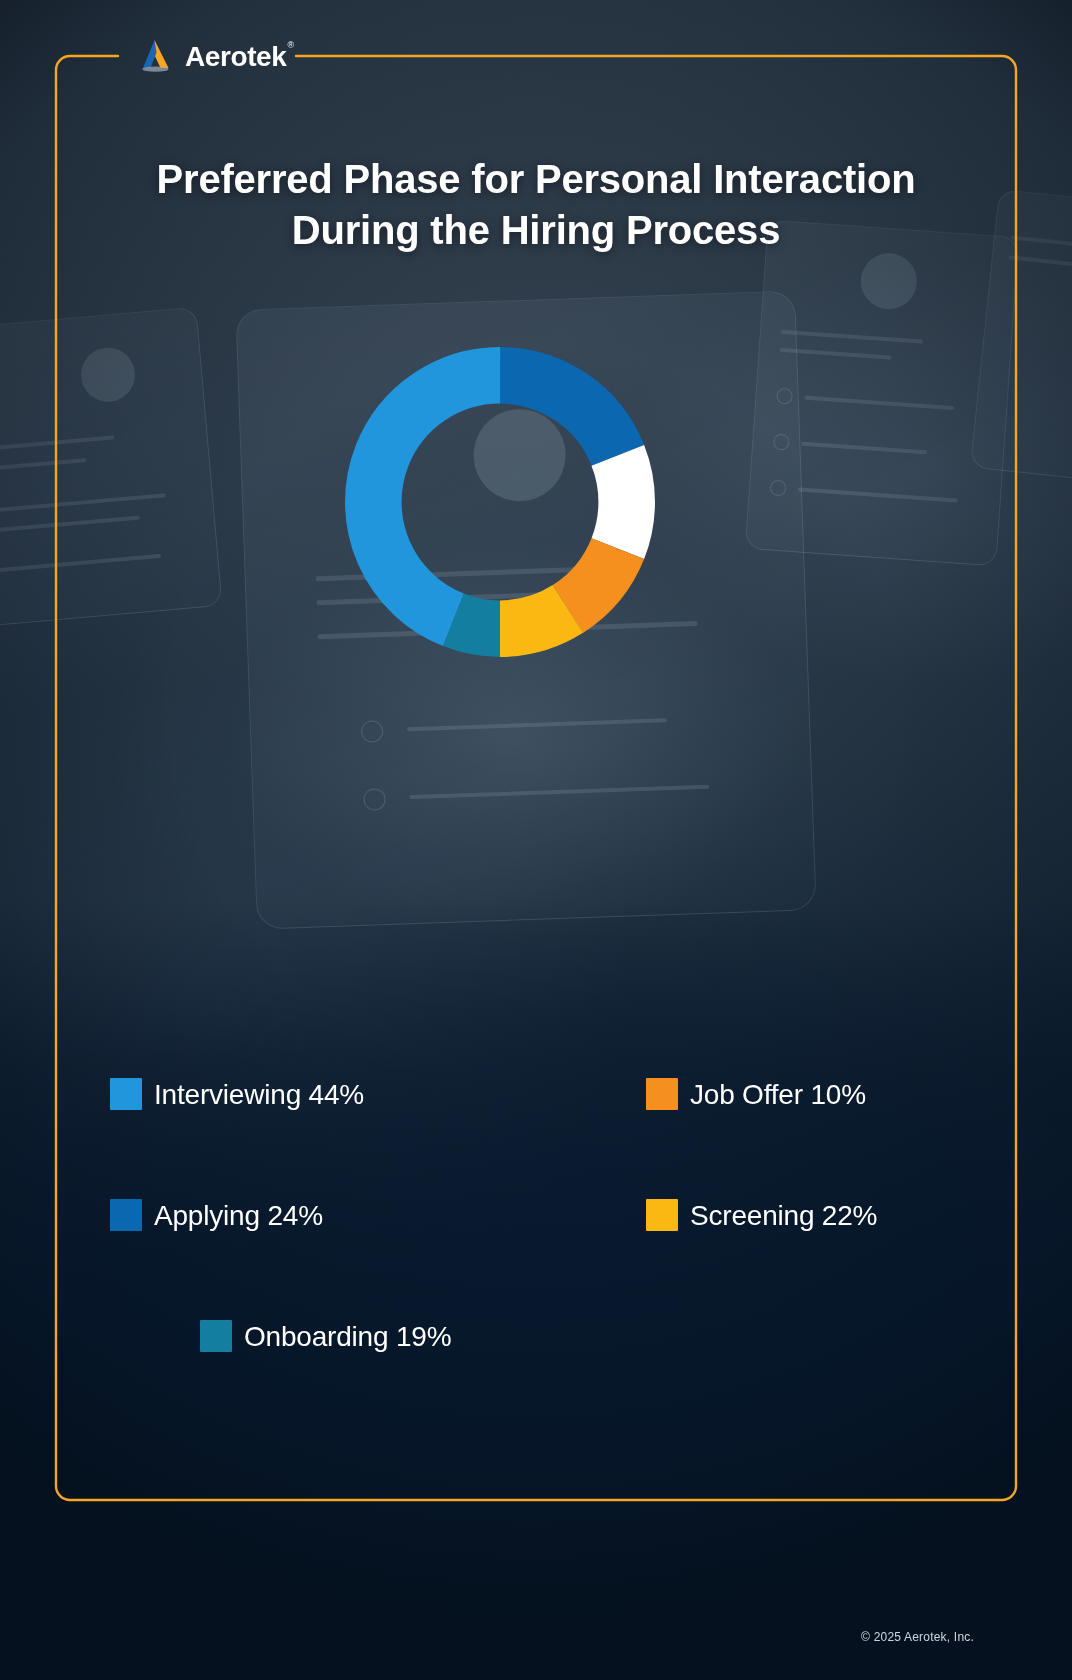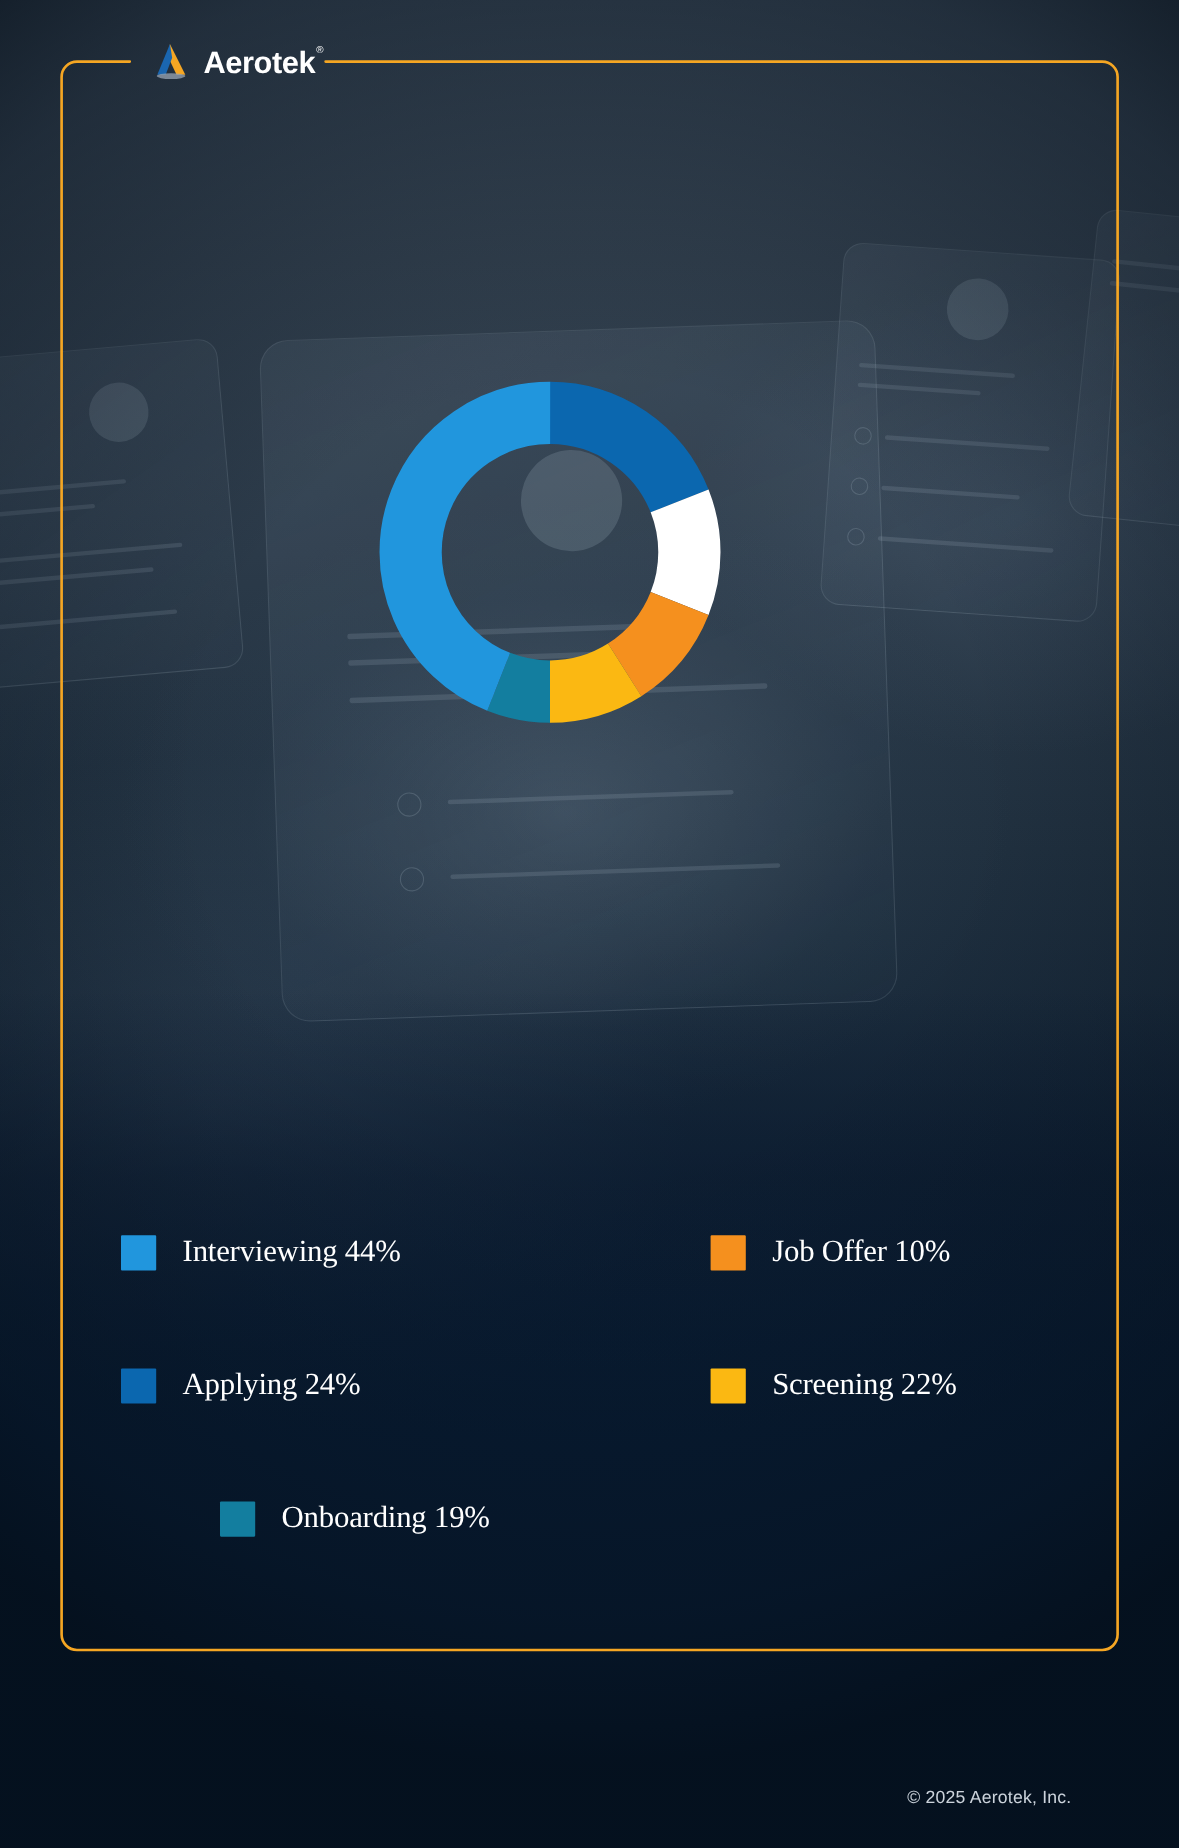--- a/index.html
+++ b/index.html
@@ -125,23 +125,21 @@
     position:absolute;
     left:110px; top:1078px;
     width:852px;
     display:grid;
     grid-template-columns:1fr 1fr;
     grid-auto-rows:121px;
     column-gap:40px;
   }
   .legend-item {
     display:flex;
-    align-items:center;
-    gap:24px;
-    font-family:Liberation Serif, serif;
+    gap:12px;
   }
   .legend-item.right { padding-left:90px; }
   .swatch {
     width:32px; height:32px;
     flex:0 0 32px;
     border-radius:1px;
   }
   .legend-label {
     color:#ffffff;
     font-size:28px;
@@ -149,21 +147,21 @@
     line-height:1.22;
     letter-spacing:-0.2px;
     white-space:pre-line;
   }
 
   
   .copyright {
     position:absolute;
     right:98px; bottom:36px;
     color:#dde4ec;
-    font-size:16px;
+    font-size:12px;
     font-weight:400;
     letter-spacing:0.2px;
     opacity:0.92;
   }
 </style>
 </head>
 <body>
 
 <div id="page">
 
@@ -216,20 +214,21 @@
 
   <div class="logo">
     <svg class="logo-mark" viewBox="0 0 40 36">
       <path d="M18.5 2 L32.5 30 L24.5 30 L17 14 Z" fill="#F5A623"></path>
       <path d="M18.5 2 L7 30 L14.6 30 L20.5 14.5 Z" fill="#1A66B0"></path>
       <ellipse cx="19.5" cy="31.2" rx="13" ry="2.6" fill="#9aa6b4" opacity="0.75"></ellipse>
     </svg>
     <span class="logo-word"><span>Aerotek</span><span class="logo-reg">®</span></span>
   </div>
 
+  <h1 class="title">Preferred Phase for Personal Interaction During the Hiring Process</h1>
 
   <div class="donut-wrap">
     <svg class="donut-svg" id="donut-svg" viewBox="0 0 318 318">
         <circle cx="159" cy="159" r="126.7125" fill="none" stroke="#0B67AF" stroke-width="56.575" stroke-dasharray="151.27004246483875 796.1581182359934" transform="rotate(-90 159 159)"></circle>
         <circle cx="159" cy="159" r="126.7125" fill="none" stroke="#FFFFFF" stroke-width="56.575" stroke-dasharray="95.53897418831922 796.1581182359934" transform="rotate(-21.599999999999994 159 159)"></circle>
         <circle cx="159" cy="159" r="126.7125" fill="none" stroke="#F5901E" stroke-width="56.575" stroke-dasharray="79.61581182359936 796.1581182359934" transform="rotate(21.60000000000001 159 159)"></circle>
         <circle cx="159" cy="159" r="126.7125" fill="none" stroke="#FBB812" stroke-width="56.575" stroke-dasharray="71.65423064123942 796.1581182359934" transform="rotate(57.60000000000002 159 159)"></circle>
         <circle cx="159" cy="159" r="126.7125" fill="none" stroke="#137E9F" stroke-width="56.575" stroke-dasharray="47.76948709415959 796.1581182359934" transform="rotate(90.00000000000003 159 159)"></circle>
         <circle cx="159" cy="159" r="126.7125" fill="none" stroke="#2196DD" stroke-width="56.575" stroke-dasharray="350.30957202383706 796.1581182359934" transform="rotate(111.60000000000002 159 159)"></circle>
       </svg>

